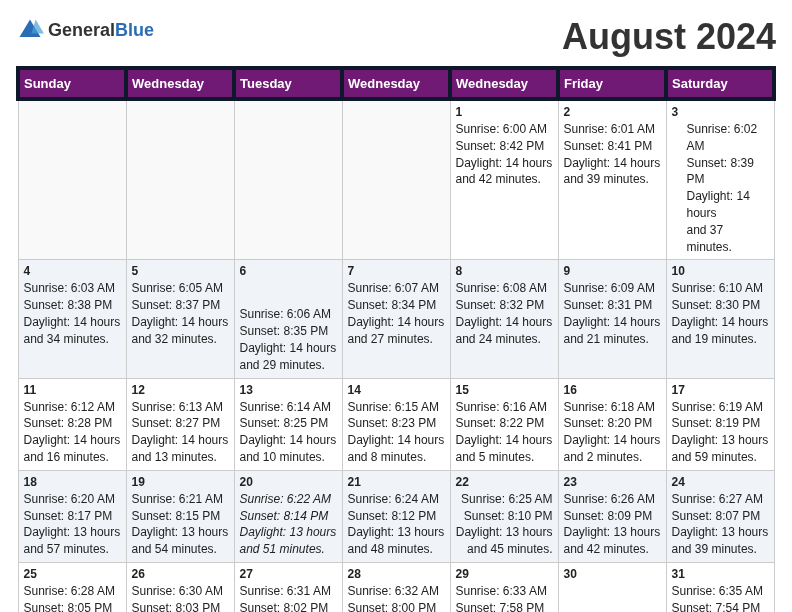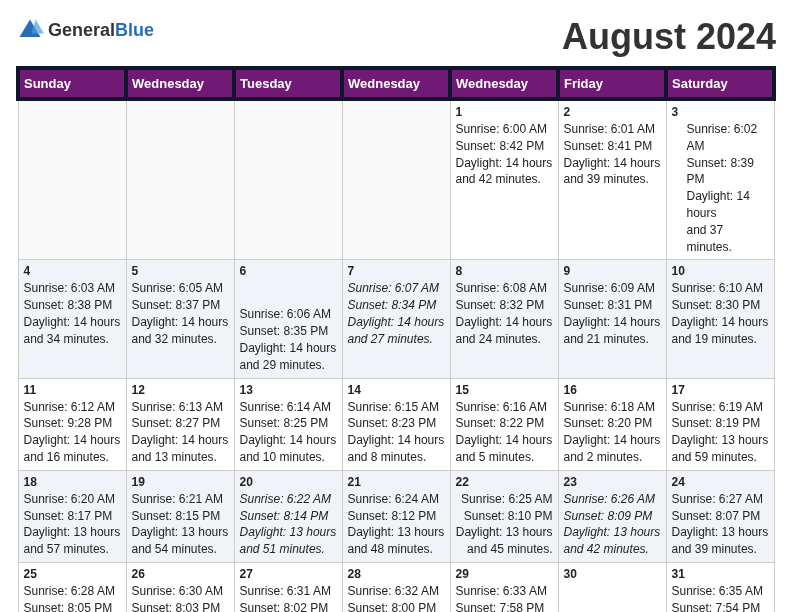--- a/index.html
+++ b/index.html
@@ -168,21 +168,21 @@
         </td>
         <td>
           <span class="day-number">6</span>
           <div class="day-info" style="white-space: pre-line; margin-top: 28px;">Sunrise: 6:06 AM
 Sunset: 8:35 PM
 Daylight: 14 hours
 and 29 minutes.</div>
         </td>
         <td>
           <span class="day-number">7</span>
-          <div class="day-info" style="white-space: pre-line; font-style: italic;">Sunrise: 6:07 AM
+          <div class="day-info" style="white-space: pre-line;">Sunrise: 6:07 AM
 Sunset: 8:34 PM
 Daylight: 14 hours
 and 27 minutes.</div>
         </td>
         <td>
           <span class="day-number">8</span>
           <div class="day-info" style="white-space: pre-line;">Sunrise: 6:08 AM
 Sunset: 8:32 PM
 Daylight: 14 hours
 and 24 minutes.</div>
@@ -199,21 +199,21 @@
           <div class="day-info" style="white-space: pre-line;">Sunrise: 6:10 AM
 Sunset: 8:30 PM
 Daylight: 14 hours
 and 19 minutes.</div>
         </td>
       </tr>
       <tr>
         <td>
           <span class="day-number">11</span>
           <div class="day-info" style="white-space: pre-line;">Sunrise: 6:12 AM
-Sunset: 9:28 PM
+Sunset: 8:28 PM
 Daylight: 14 hours
 and 16 minutes.</div>
         </td>
         <td>
           <span class="day-number">12</span>
           <div class="day-info" style="white-space: pre-line;">Sunrise: 6:13 AM
 Sunset: 8:27 PM
 Daylight: 14 hours
 and 13 minutes.</div>
         </td>
@@ -284,21 +284,21 @@
         </td>
         <td>
           <span class="day-number">22</span>
           <div class="day-info" style="white-space: pre-line; text-align: right;">Sunrise: 6:25 AM
 Sunset: 8:10 PM
 Daylight: 13 hours
 and 45 minutes.</div>
         </td>
         <td>
           <span class="day-number">23</span>
-          <div class="day-info" style="white-space: pre-line; font-style: italic;">Sunrise: 6:26 AM
+          <div class="day-info" style="white-space: pre-line;">Sunrise: 6:26 AM
 Sunset: 8:09 PM
 Daylight: 13 hours
 and 42 minutes.</div>
         </td>
         <td>
           <span class="day-number">24</span>
           <div class="day-info" style="white-space: pre-line;">Sunrise: 6:27 AM
 Sunset: 8:07 PM
 Daylight: 13 hours
 and 39 minutes.</div>

